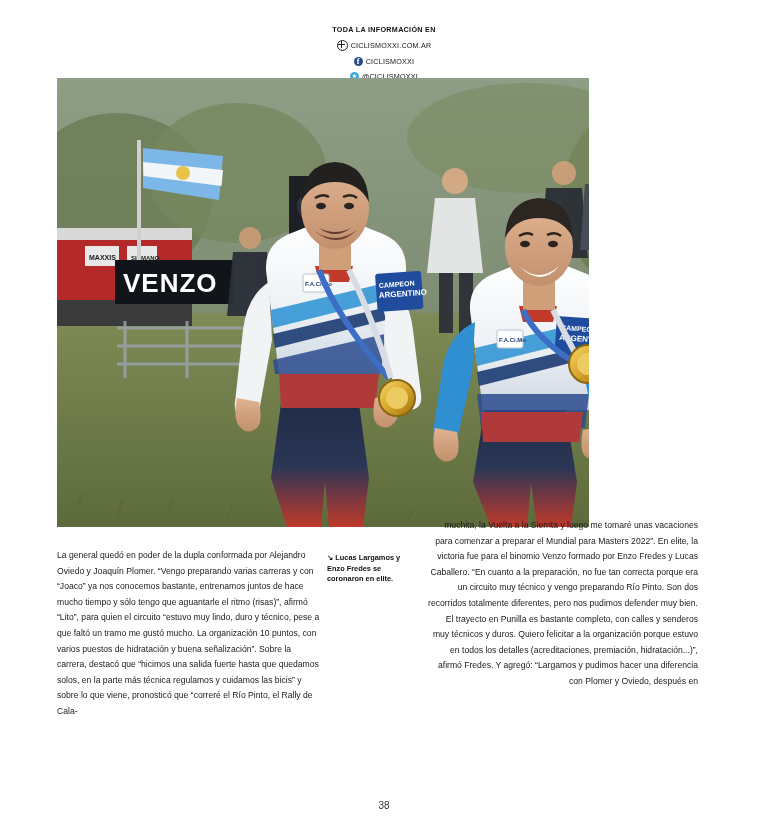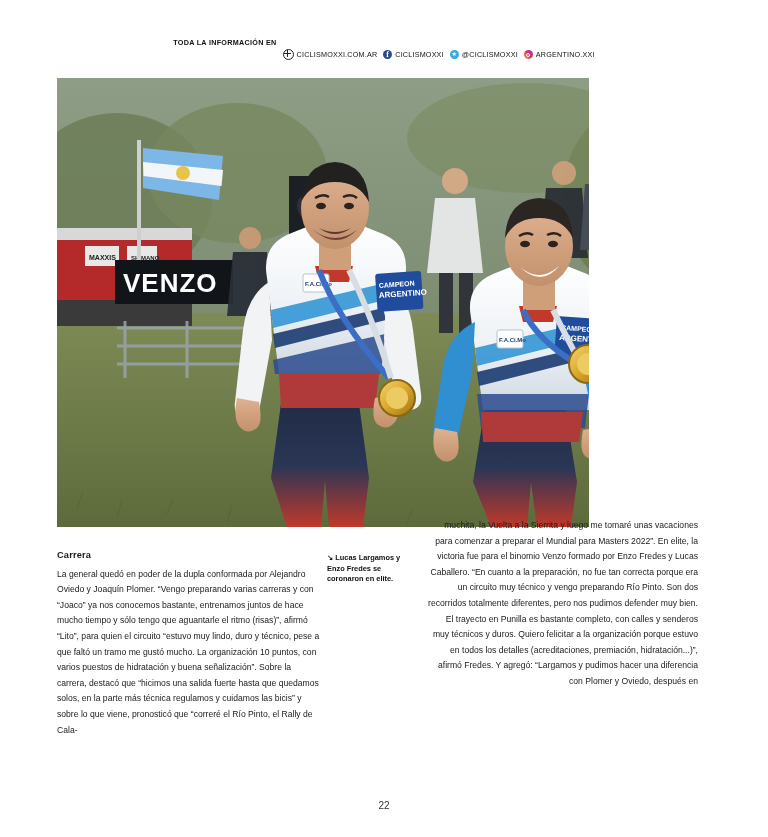--- a/index.html
+++ b/index.html
@@ -21,34 +21,34 @@
     position: absolute;
     top: 25px;
     left: 0;
     width: 768px;
     display: flex;
     justify-content: center;
     align-items: center;
     gap: 6px;
     font-size: 7.5px;
     letter-spacing: 0.2px;
+    flex-direction: column;
   }
   .topbar .lead {
     font-weight: bold;
     color: #111;
     font-size: 7.2px;
     letter-spacing: 0.3px;
   }
   .topbar .entry {
     display: inline-flex;
     align-items: center;
     gap: 3px;
     color: #111;
     font-size: 7.2px;
-    margin-top: 24px;
   }
   .ico {
     display: inline-block;
     width: 9px;
     height: 9px;
     border-radius: 50%;
     position: relative;
     flex: none;
   }
   .ico-globe {
@@ -373,23 +373,22 @@
     </g>
   </svg>
 </div>
 
 <div class="caption">
   <span class="arrow">↘</span>
   <span>Lucas Largamos y Enzo Fredes se coronaron en elite.</span>
 </div>
 
 <div class="col col-left">
-  <h3>Carrera</h3>
   <p>La general quedó en poder de la dupla conformada por Alejandro Oviedo y Joaquín Plomer. “Vengo preparando varias carreras y con “Joaco” ya nos conocemos bastante, entrenamos juntos de hace mucho tiempo y sólo tengo que aguantarle el ritmo (risas)”, afirmó “Lito”, para quien el circuito “estuvo muy lindo, duro y técnico, pese a que faltó un tramo me gustó mucho. La organización 10 puntos, con varios puestos de hidratación y buena señalización”.
 Sobre la carrera, destacó que “hicimos una salida fuerte hasta que quedamos solos, en la parte más técnica regulamos y cuidamos las bicis” y sobre lo que viene, pronosticó que “correré el Río Pinto, el Rally de Cala-</p>
 </div>
 
 <div class="col col-right">
   <p>muchita, la Vuelta a la Sierrita y luego me tomaré unas vacaciones para comenzar a preparar el Mundial para Masters 2022”.
 En elite, la victoria fue para el binomio Venzo formado por Enzo Fredes y Lucas Caballero. “En cuanto a la preparación, no fue tan correcta porque era un circuito muy técnico y vengo preparando Río Pinto. Son dos recorridos totalmente diferentes, pero nos pudimos defender muy bien. El trayecto en Punilla es bastante completo, con calles y senderos muy técnicos y duros. Quiero felicitar a la organización porque estuvo en todos los detalles (acreditaciones, premiación, hidratación...)”, afirmó Fredes. Y agregó: “Largamos y pudimos hacer una diferencia con Plomer y Oviedo, después en</p>
 </div>
 
-<div class="pagenum">22</div>
+<div class="pagenum">38</div>
 
 </body></html>

